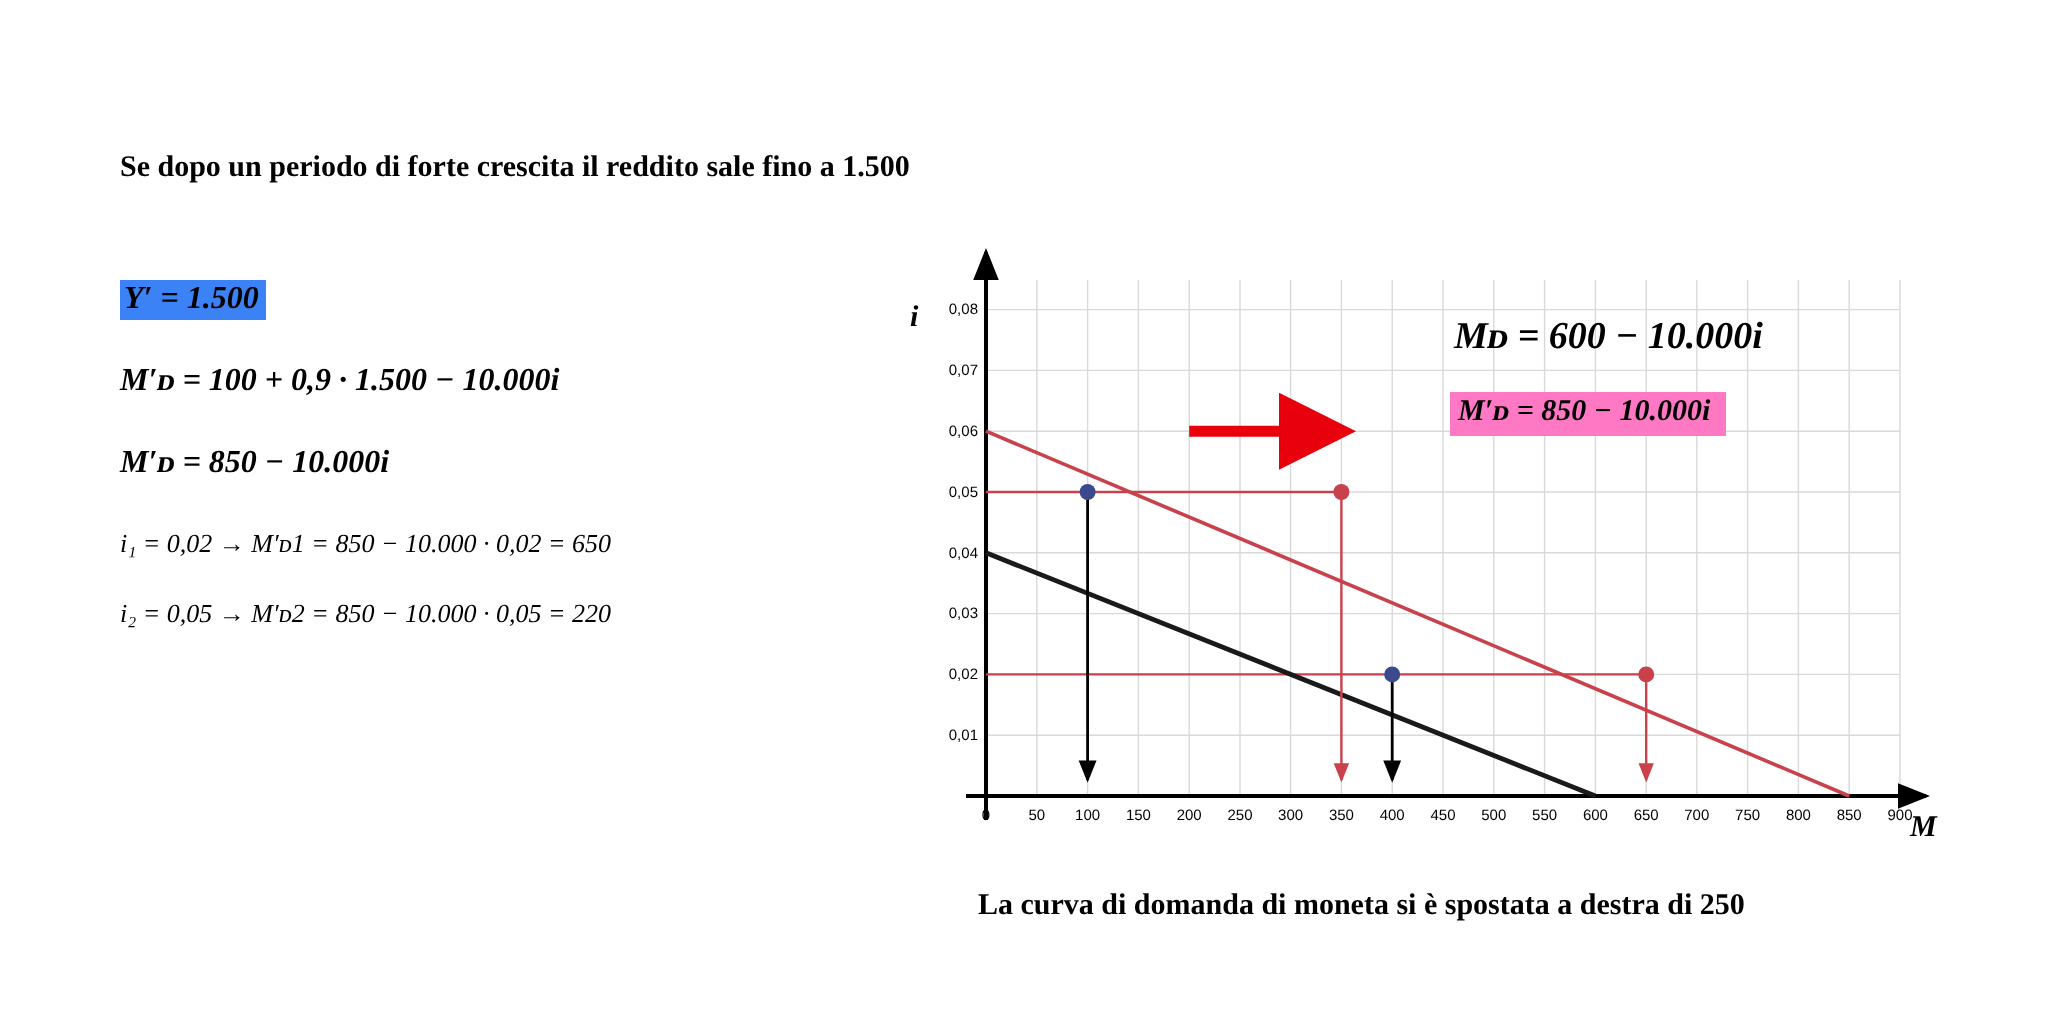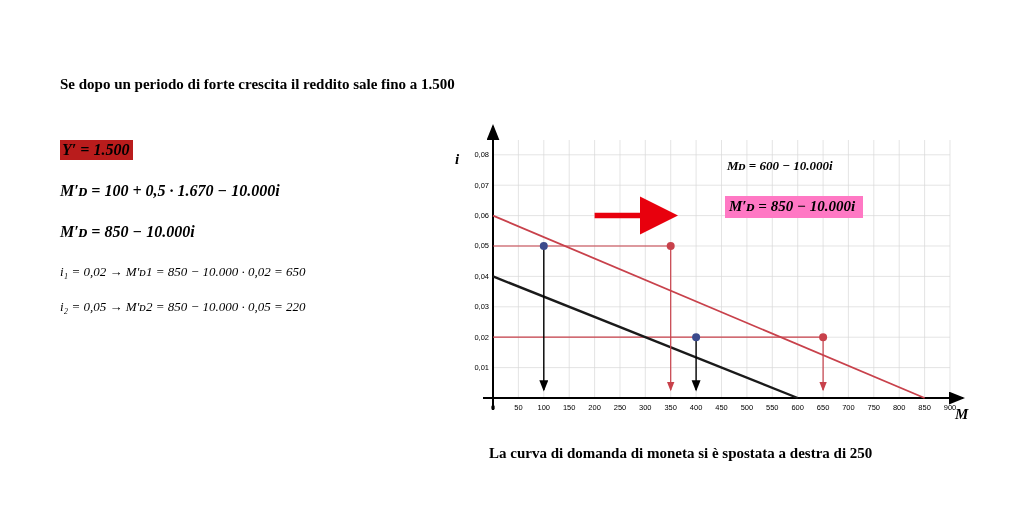--- a/index.html
+++ b/index.html
@@ -52,21 +52,21 @@
     white-space: nowrap;
     margin-bottom: 22px;
     line-height: 1.2;
   }
   .eq.small {
     font-size: 13px;
     font-weight: normal;
     margin-bottom: 20px;
   }
   .hl-yellow {
-    background: #b91c1c;
+    background: #3b82f6;
     padding: 1px 4px 2px 2px;
   }
   
   .chart {
     position: absolute;
     left: 455px;
     top: 118px;
     width: 520px;
     height: 310px;
   }
@@ -86,21 +86,21 @@
     left: 500px;
     top: 288px;
     font-size: 15px;
     font-weight: bold;
     font-style: italic;
   }
   .note-md {
     position: absolute;
     left: 272px;
     top: 40px;
-    font-size: 13px;
+    font-size: 19px;
     font-weight: bold;
     font-style: italic;
     white-space: nowrap;
   }
   .note-mdp {
     position: absolute;
     left: 270px;
     top: 78px;
     font-size: 15px;
     font-weight: bold;
@@ -131,21 +131,21 @@
 </head>
 <body>
 
 <div class="slide">
 
 
   <div class="subtitle">Se dopo un periodo di forte crescita il reddito sale fino a 1.500</div>
 
   <div class="eqcol">
     <div class="eq"><span class="hl-yellow">Y′ = 1.500</span></div>
-    <div class="eq">M′ᴅ = 100 + 0,5 · 1.670 − 10.000i</div>
+    <div class="eq">M′ᴅ = 100 + 0,9 · 1.500 − 10.000i</div>
     <div class="eq">M′ᴅ = 850 − 10.000i</div>
     <div class="eq small">i₁ = 0,02  →   M′ᴅ1 = 850 − 10.000 · 0,02 = 650</div>
     <div class="eq small">i₂ = 0,05  →   M′ᴅ2 = 850 − 10.000 · 0,05 = 220</div>
   </div>
 
   <div class="chart">
     <div class="axis-label-i">i</div>
     <div class="axis-label-m">M</div>
     <div class="note-md">Mᴅ = 600 − 10.000i</div>
     <div class="note-mdp">M′ᴅ = 850 − 10.000i</div>

